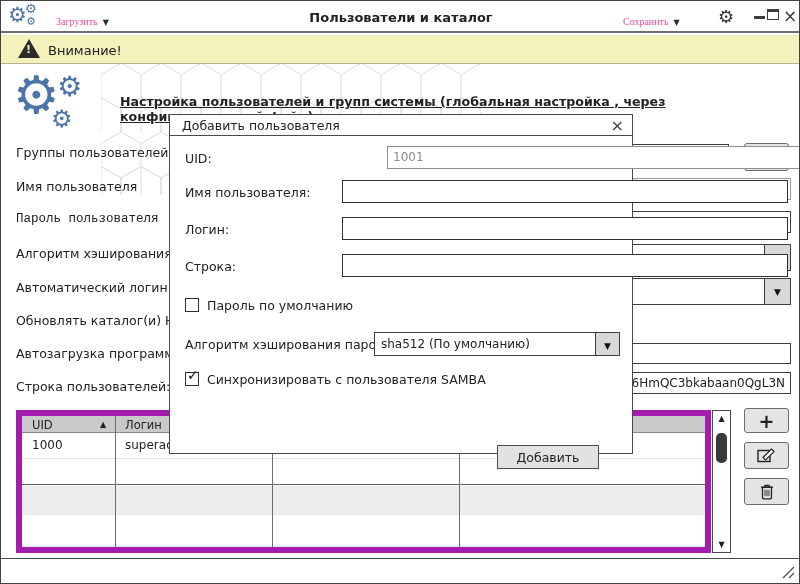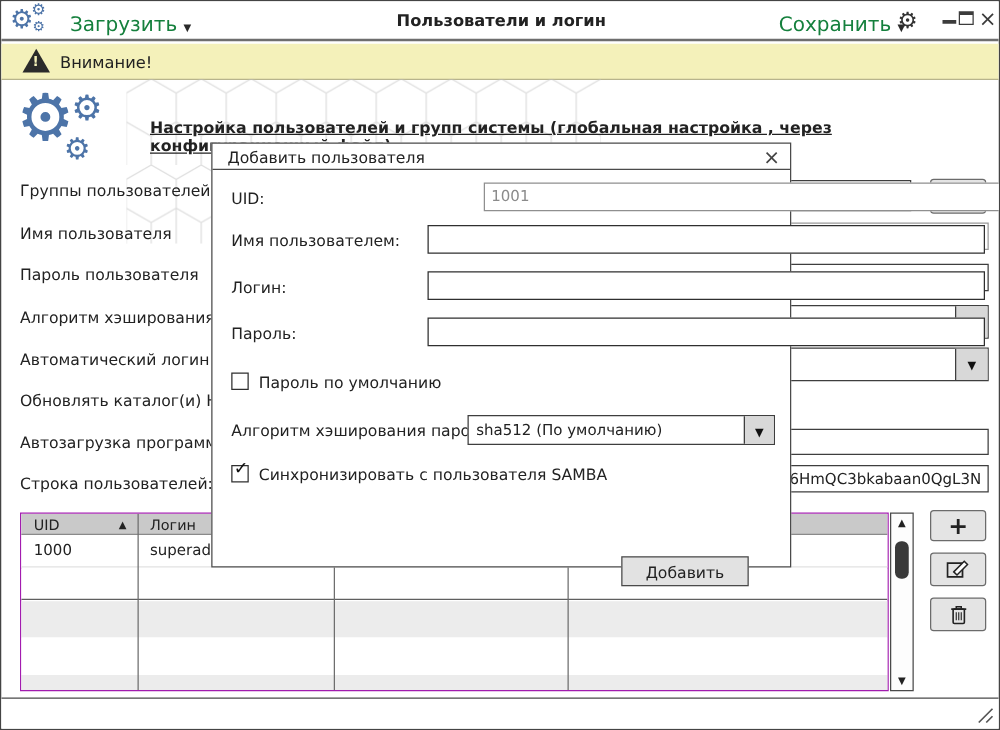--- a/index.html
+++ b/index.html
@@ -4,21 +4,21 @@
 <style>
   * { margin:0; padding:0; box-sizing:border-box; }
   html,body { width:800px; height:584px; }
   body { font-family:"DejaVu Sans", sans-serif; color:#222; background:#fff; }
   #app { position:relative; width:800px; height:584px; border:1px solid #444; background:#fff; overflow:hidden; }
   .abs { position:absolute; }
 
   
   #topbar { position:absolute; left:0; top:0; width:798px; height:32px; background:#fff; border-bottom:2px solid #6e6e6e; }
   .gearblue { color:#4d74a8; line-height:1; }
-  .menu-label { font-size:16px; color:#15803d; }
+  .menu-label { font-size:10px; color:#ec4899;font-family:Liberation Serif, serif; }
   .dd-arrow { font-size:8px; color:#2a2a2a; }
   #win-title { position:absolute; left:250px; top:9px; width:300px; text-align:center; font-size:13px; font-weight:bold; }
   .winbtn { position:absolute; cursor:default; }
   #min-icon { left:753px; top:15px; width:11px; height:3px; background:#3c3c3c; }
   #max-icon { left:766px; top:8px; width:12px; height:11px; border:1px solid #3c3c3c; border-top:3px solid #3c3c3c; background:#fff; }
   #close-icon { left:782px; top:5px; font-size:17px; color:#3c3c3c; }
 
   
   #warnbar { position:absolute; left:0; top:34px; width:798px; height:29px; background:#f4f1ba; border-bottom:1px solid #b7b48c; }
   #warn-tri { position:absolute; left:17px; top:4px; width:0; height:0;
@@ -48,21 +48,21 @@
   #dlg-title { position:absolute; left:12px; top:3px; font-size:12.5px; }
   #dlg-close { position:absolute; right:8px; top:1px; font-size:16px; color:#444; }
   .dlg-label { position:absolute; left:15px; font-size:12.5px; white-space:nowrap; }
   .dlg-input { position:absolute; left:172px; width:446px; height:23px; background:#fff; border:1px solid #2f2f2f; font-size:12px; padding:3px 5px; }
   .cbox { position:absolute; left:15px; width:14px; height:14px; border:1.4px solid #2f2f2f; background:#fff; }
   .cbox .check { position:absolute; left:1px; top:-6px; font-size:14px; font-weight:bold; color:#111; }
   .dlg-btn { position:absolute; top:302px; height:24px; background:#e2e2e2; border:1px solid #4a4a4a;
       font-size:12.5px; text-align:center; padding-top:4px; }
 
   
-  #utable { position:absolute; left:15px; top:409px; width:695px; height:143px; border:1px solid #a21caf; background:#fff; overflow:hidden; }
+  #utable { position:absolute; left:15px; top:409px; width:695px; height:143px; border:6px solid #a21caf; background:#fff; overflow:hidden; }
   #thead { position:absolute; left:0; top:0; width:100%; height:17px; background:#c9c9c9; border-bottom:1px solid #8a8a8a; }
   .th { position:absolute; top:2px; font-size:11.5px; }
   .trow { position:absolute; left:0; width:100%; }
   .td { position:absolute; top:5px; font-size:12px; }
   .colline { position:absolute; top:0; bottom:0; width:1px; background:#6e6e6e; }
   #vscroll { position:absolute; left:711px; top:409px; width:19px; height:143px; border:1px solid #4a4a4a; background:#fdfdfd; }
   .sarrow { position:absolute; left:0; width:100%; text-align:center; font-size:8px; color:#222; }
   #sthumb { position:absolute; left:3px; top:22px; width:11px; height:30px; background:#3a3a3a; border-radius:5px; }
 
   
@@ -76,21 +76,21 @@
   <div id="topbar">
     <span class="abs gearblue" style="left:7px; top:4px; font-size:21px;">⚙</span>
     <span class="abs gearblue" style="left:24px; top:1px; font-size:13px;">⚙</span>
     <span class="abs gearblue" style="left:25px; top:15px; font-size:11px;">⚙</span>
 
     <div class="abs" style="left:55px; top:9px;">
       <span class="menu-label">Загрузить</span>
       <span class="dd-arrow">▼</span>
     </div>
 
-    <div id="win-title">Пользователи и логин</div>
+    <div id="win-title">Пользователи и каталог</div>
 
     <div class="abs" style="left:622px; top:9px;">
       <span class="menu-label">Сохранить</span>
       <span class="dd-arrow">▼</span>
     </div>
 
     <span class="abs" style="left:717px; top:5px; font-size:18px; color:#333;">⚙</span>
 
     <div class="winbtn" id="min-icon"></div>
     <div class="winbtn" id="max-icon"></div>
@@ -115,21 +115,21 @@
   </div>
 
   <span class="abs gearblue" style="left:12px; top:68px; font-size:52px;">⚙</span>
   <span class="abs gearblue" style="left:56px; top:72px; font-size:28px;">⚙</span>
   <span class="abs gearblue" style="left:50px; top:106px; font-size:24px;">⚙</span>
 
   <div id="page-heading">Настройка пользователей и групп системы (глобальная настройка , через конфигурационный файл)</div>
 
   <div class="flabel" style="top:144px;">Группы пользователей (по</div>
   <div class="flabel" style="top:178px;">Имя пользователя</div>
-  <div class="flabel" style="top:211px;">Пароль пользователя</div>
+  <div class="flabel" style="top:211px;font-family:Liberation Mono, monospace;">Пароль пользователя</div>
   <div class="flabel" style="top:245px;">Алгоритм хэширования па</div>
   <div class="flabel" style="top:279px;">Автоматический логин пол</div>
   <div class="flabel" style="top:312px;">Обновлять каталог(и) HO</div>
   <div class="flabel" style="top:345px;">Автозагрузка программ по</div>
   <div class="flabel" style="top:378px;">Строка пользователей:</div>
 
   <div class="tinput" style="left:340px; top:143px; width:388px; height:25px;"></div>
   <div class="toolbtn" style="left:743px; top:142px; height:28px;">
     <svg width="19" height="17" viewBox="0 0 19 17">
       <rect x="1" y="3.5" width="12" height="11" fill="none" stroke="#222" stroke-width="1.4"></rect>
@@ -201,27 +201,27 @@
 
   <div id="dialog">
     <div id="dlg-titlebar">
       <div id="dlg-title">Добавить пользователя</div>
       <div id="dlg-close">×</div>
     </div>
 
     <div class="dlg-label" style="top:36px;">UID:</div>
     <div class="dlg-input" style="top:31px; border-color:#8f8f8f; color:#8b8b8b;margin-left:45px;">1001</div>
 
-    <div class="dlg-label" style="top:70px;">Имя пользователем:</div>
+    <div class="dlg-label" style="top:70px;">Имя пользователя:</div>
     <div class="dlg-input" style="top:65px;"></div>
 
     <div class="dlg-label" style="top:107px;">Логин:</div>
     <div class="dlg-input" style="top:102px;"></div>
 
-    <div class="dlg-label" style="top:144px;">Пароль:</div>
+    <div class="dlg-label" style="top:144px;">Строка:</div>
     <div class="dlg-input" style="top:139px;"></div>
 
     <div class="cbox" style="top:183px;"></div>
     <div class="dlg-label" style="left:37px; top:183px;">Пароль по умолчанию</div>
 
     <div class="dlg-label" style="top:222px;">Алгоритм хэширования пароля:</div>
     <div class="selbox" style="left:204px; top:217px; width:246px; height:24px;">
       <span class="val">sha512 (По умолчанию)</span>
       <div class="sel-arrow" style="width:24px;"><span>▼</span></div>
     </div>

